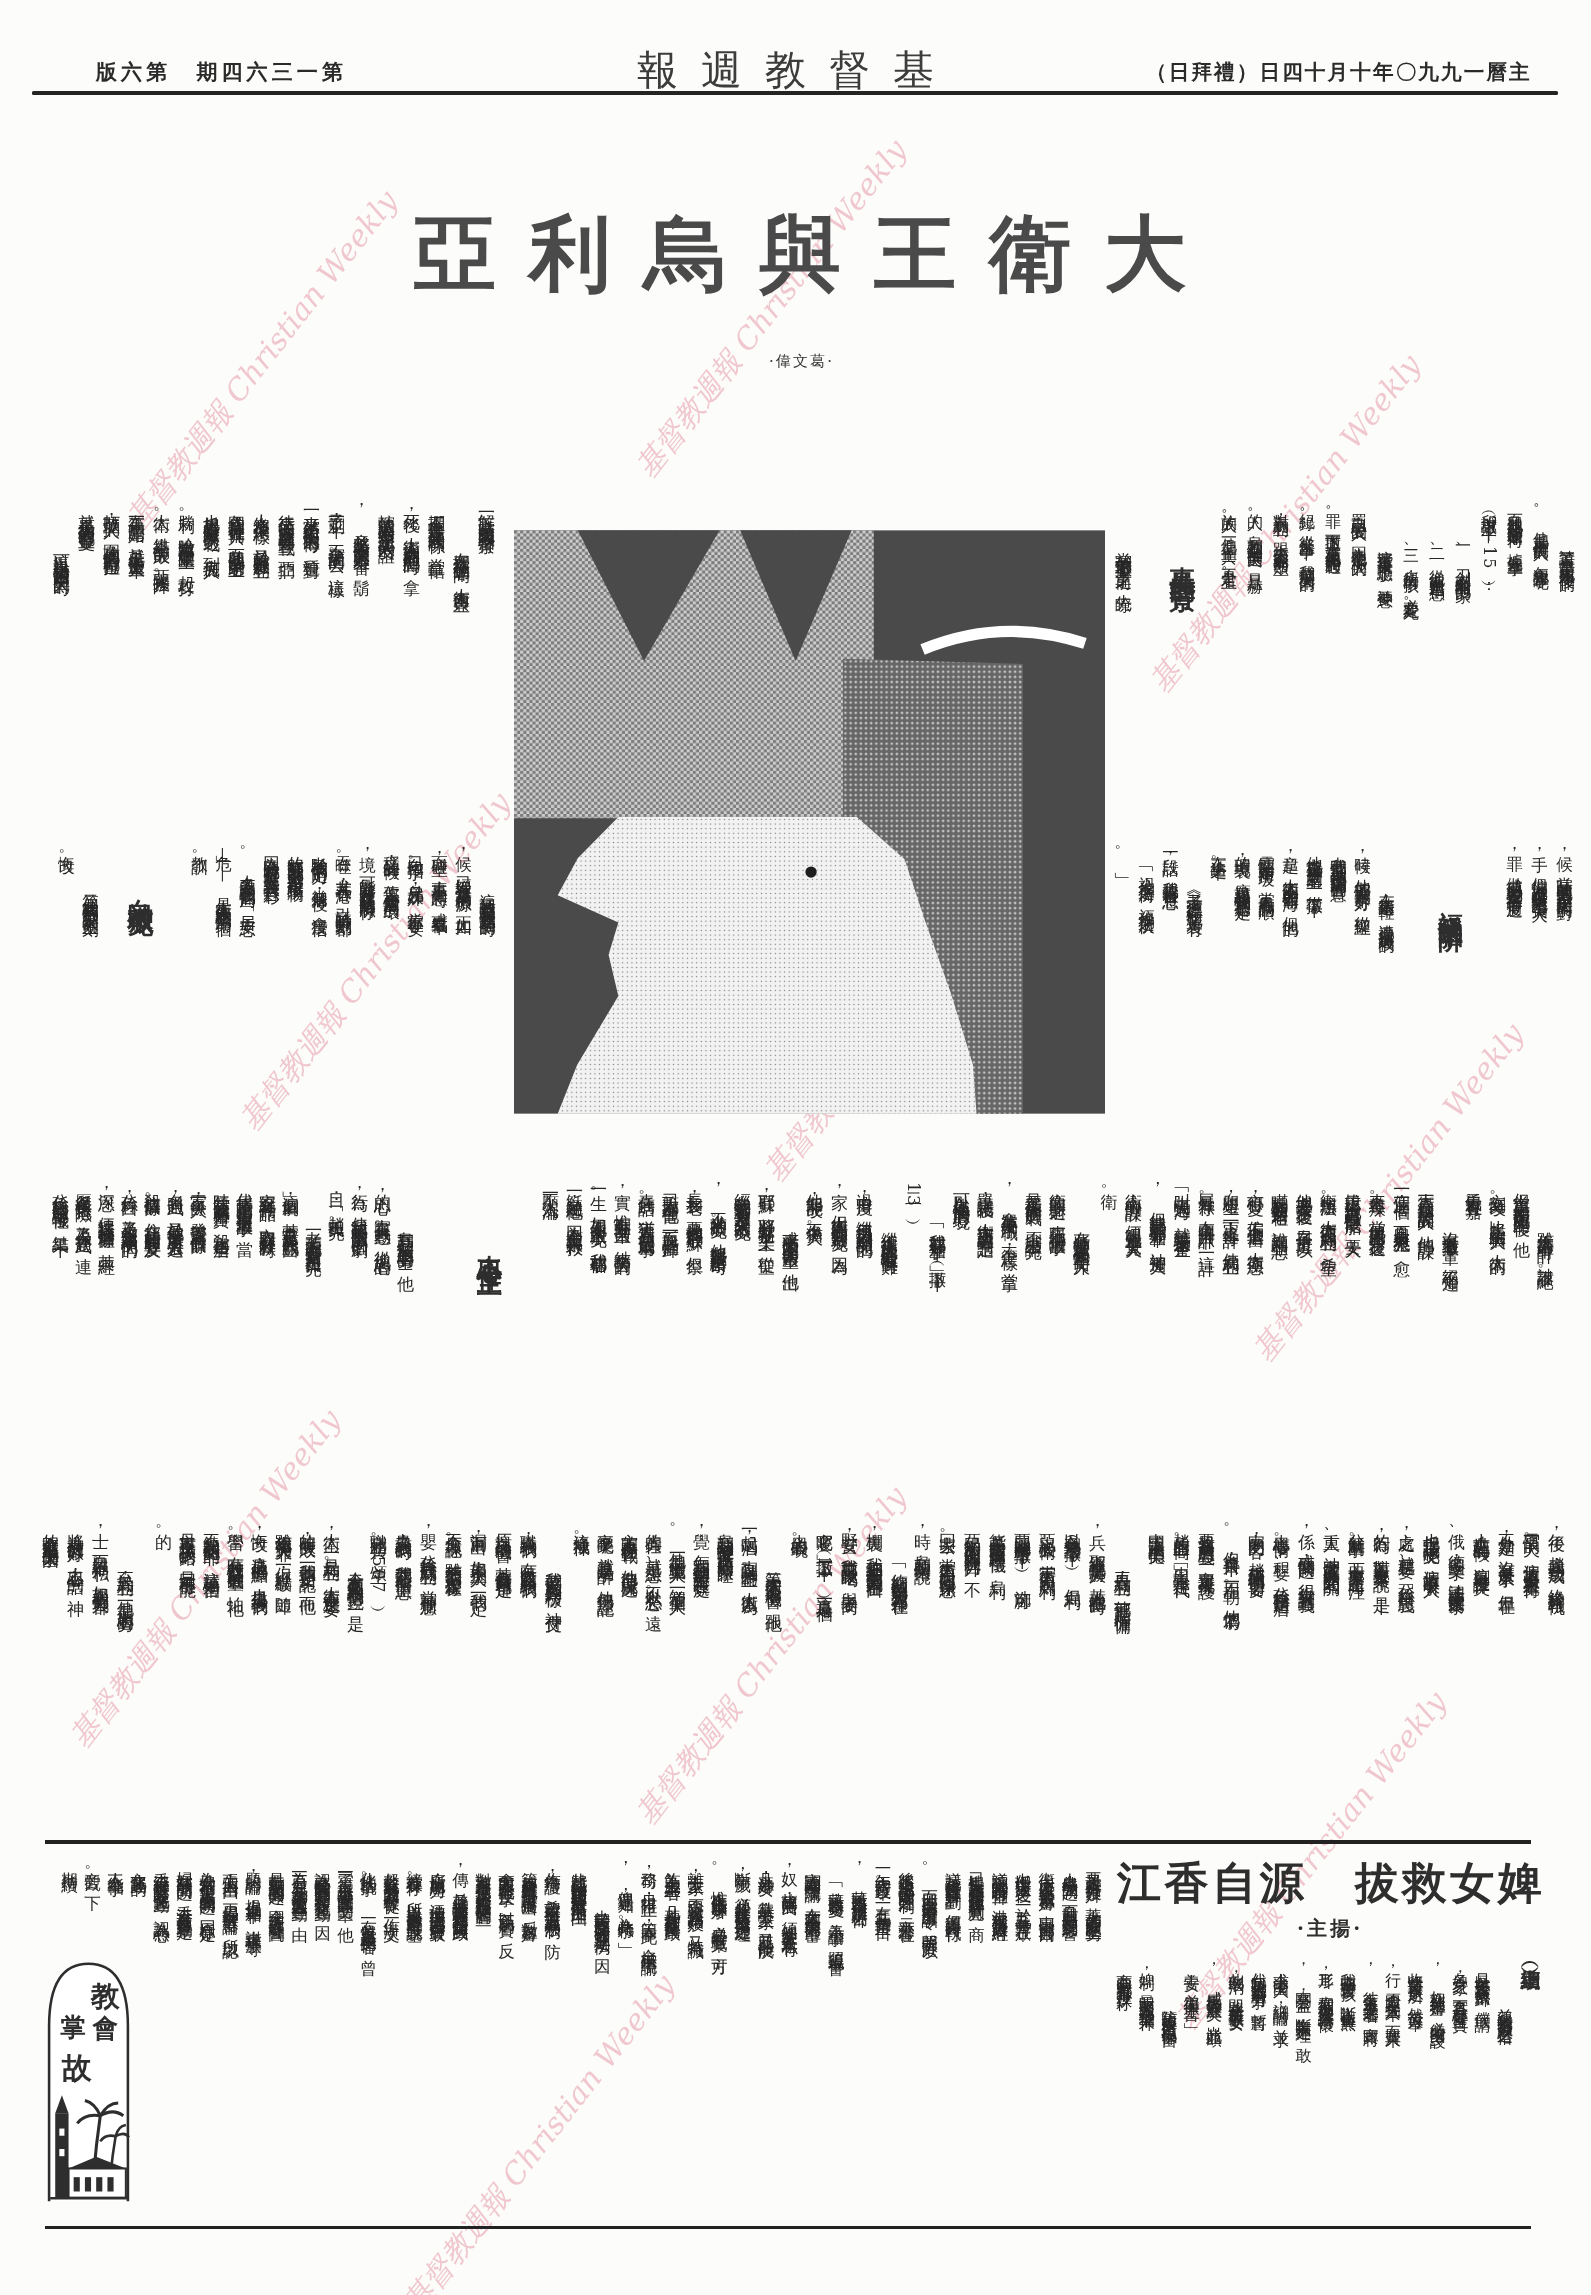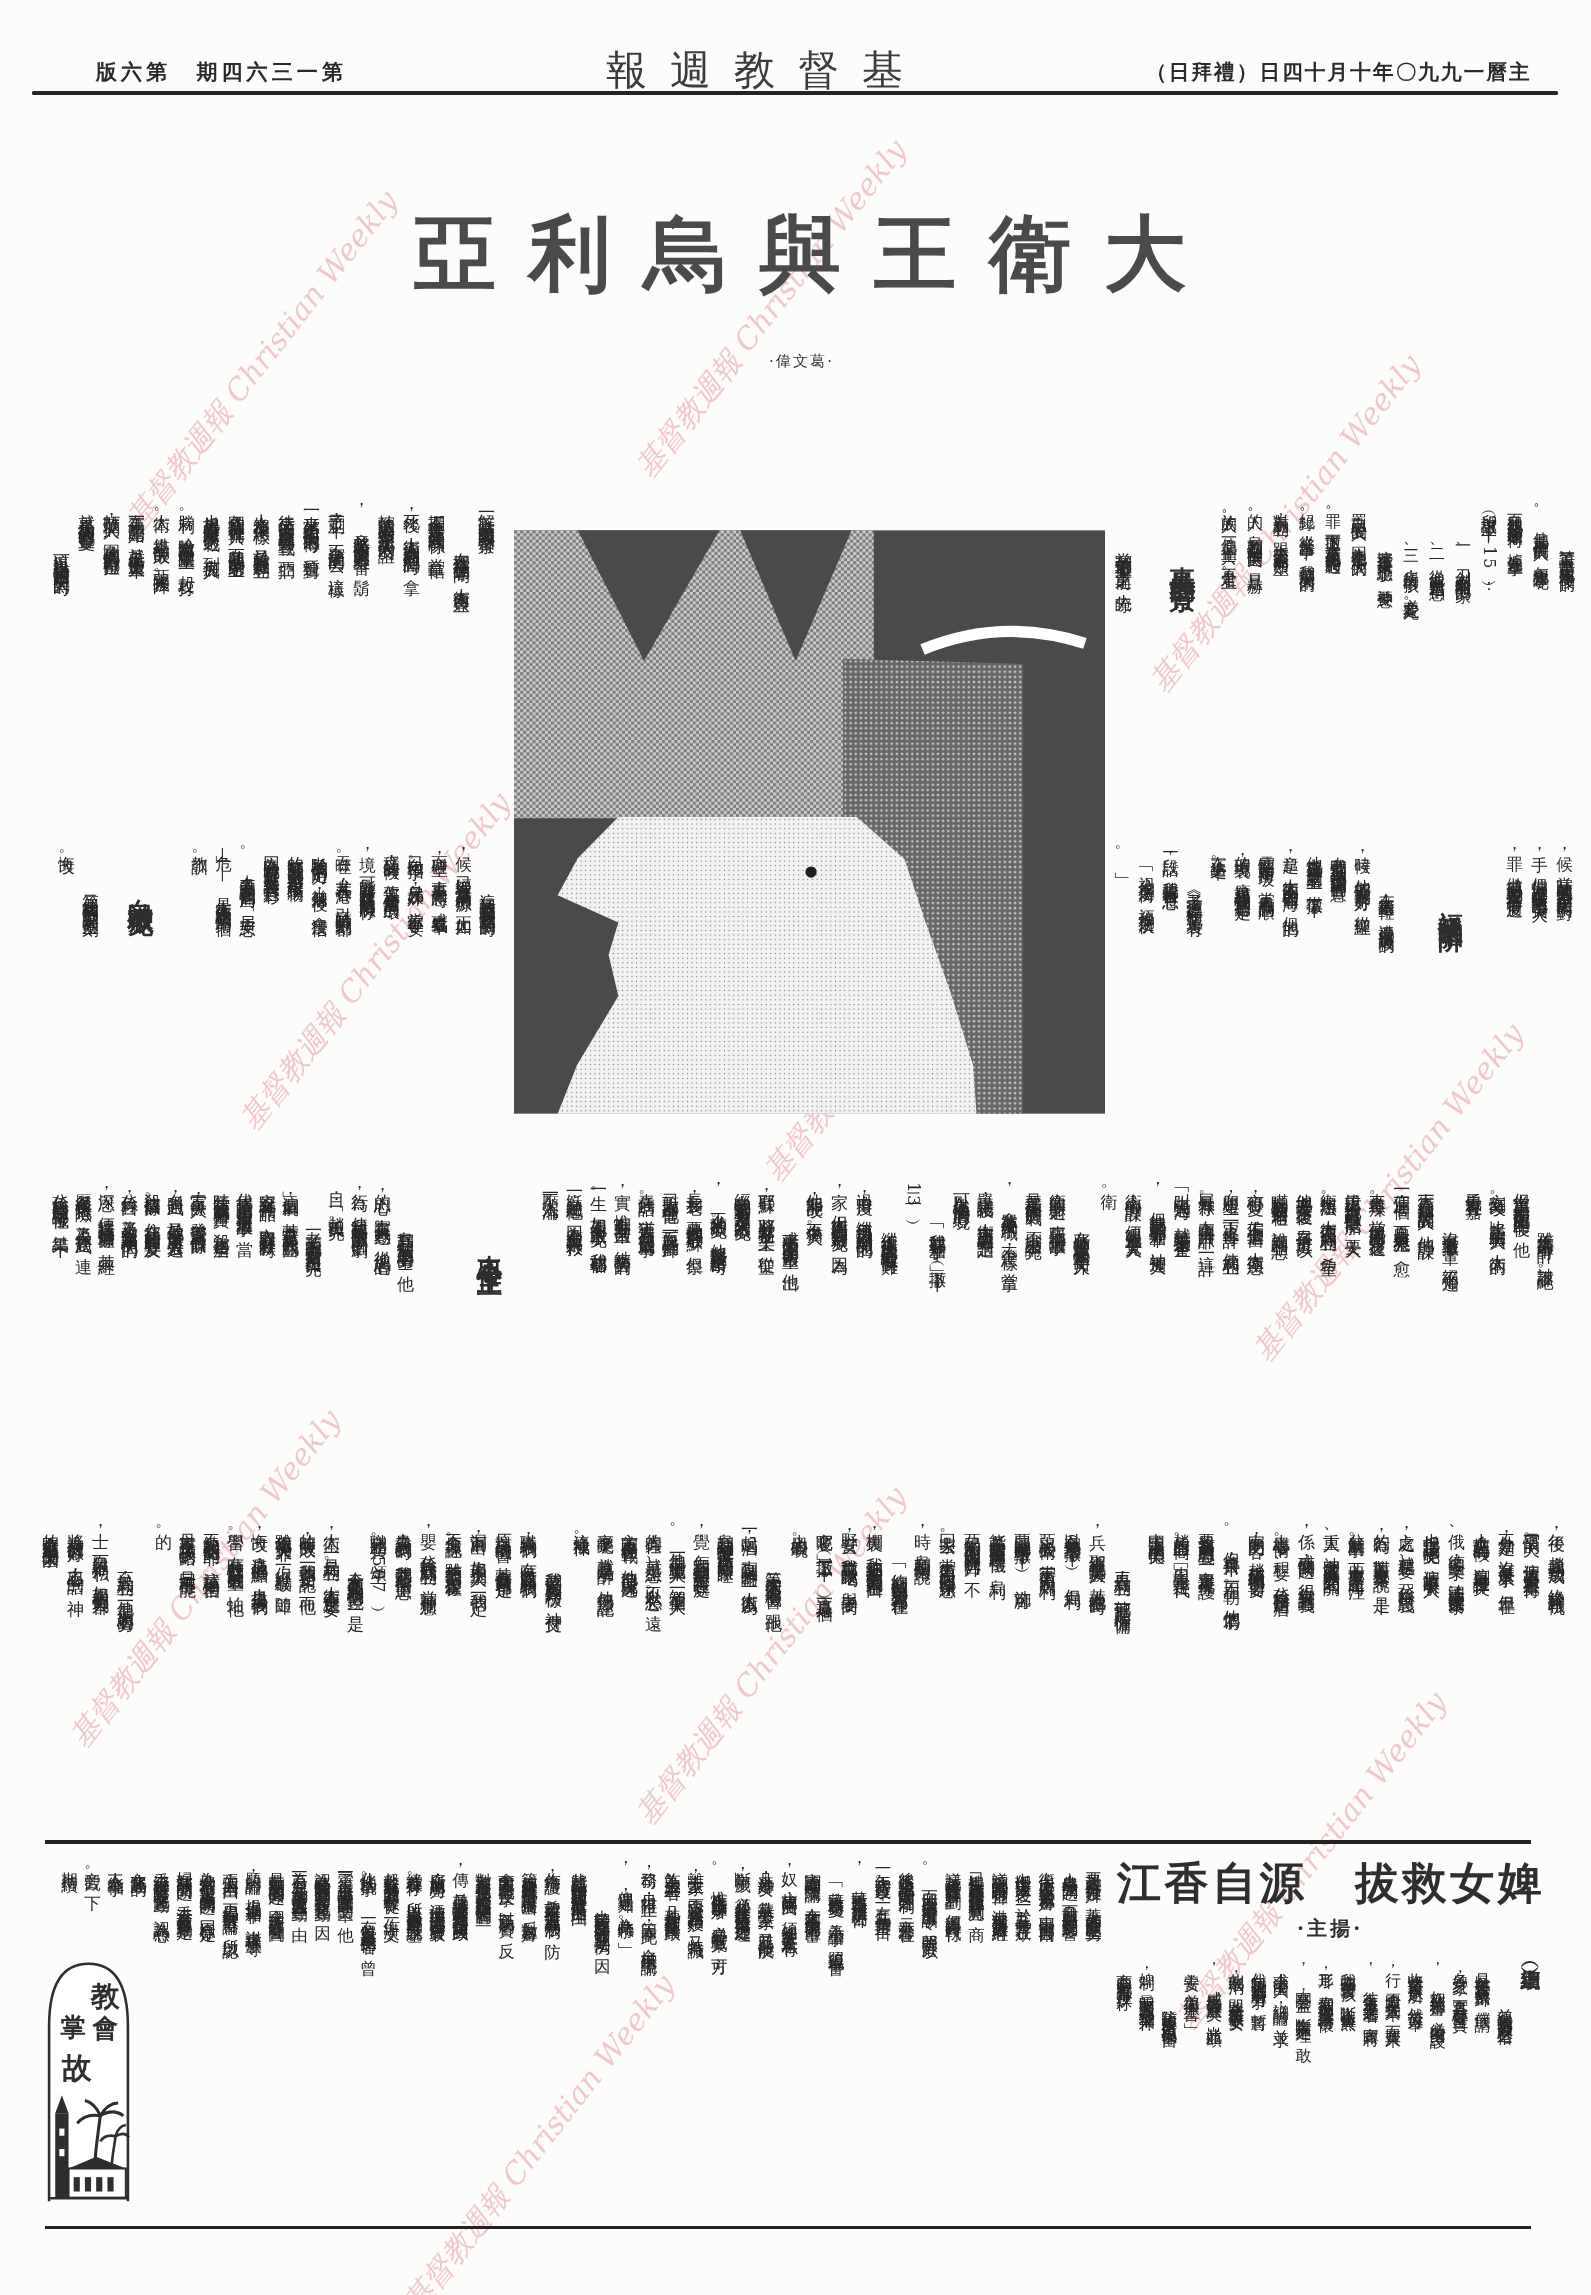--- a/index.html
+++ b/index.html
@@ -4,21 +4,21 @@
 <style>
   html, body { margin:0; padding:0; background:#ffffff; }
   #page {
     position:relative; width:1591px; height:2295px; overflow:hidden;
     background:#fcfcfa; color:#262626;
     font-family:"DejaVu Serif", serif;
   }
   .abs { position:absolute; }
   .rtl { direction:rtl; unicode-bidi:bidi-override; white-space:nowrap; }
   .issue { left:96px; top:58px; font-family:"DejaVu Sans", sans-serif; font-weight:bold; font-size:21px; letter-spacing:4.1px; color:#2a2a2a; }
-  .masthead { left:606px; top:43px; font-size:41px; letter-spacing:23px; color:#3c3c3c;text-align:right; }
+  .masthead { left:637px; top:43px; font-size:41px; letter-spacing:23px; color:#3c3c3c;text-align:right; }
   .date { left:1146px; top:58px; font-family:"DejaVu Sans", sans-serif; font-weight:bold; font-size:20.6px; letter-spacing:2.1px; color:#2a2a2a; }
   .rule-top { left:32px; top:91px; width:1526px; height:3.6px; background:#242424; border-radius:1.5px; }
   .title { left:414px; top:200px; font-size:82px; letter-spacing:33px; font-weight:bold; color:#4a4a4a; }
   .author { left:769px; top:352px; font-size:15px; letter-spacing:2.1px; color:#333; }
 
   .blk { position:absolute; display:flex; flex-direction:row-reverse; align-items:flex-start; }
   .col {
     display:block; writing-mode:vertical-rl; white-space:nowrap;
     width:var(--p); line-height:var(--p); font-size:var(--fs); letter-spacing:var(--ls);
     color:#262626;

